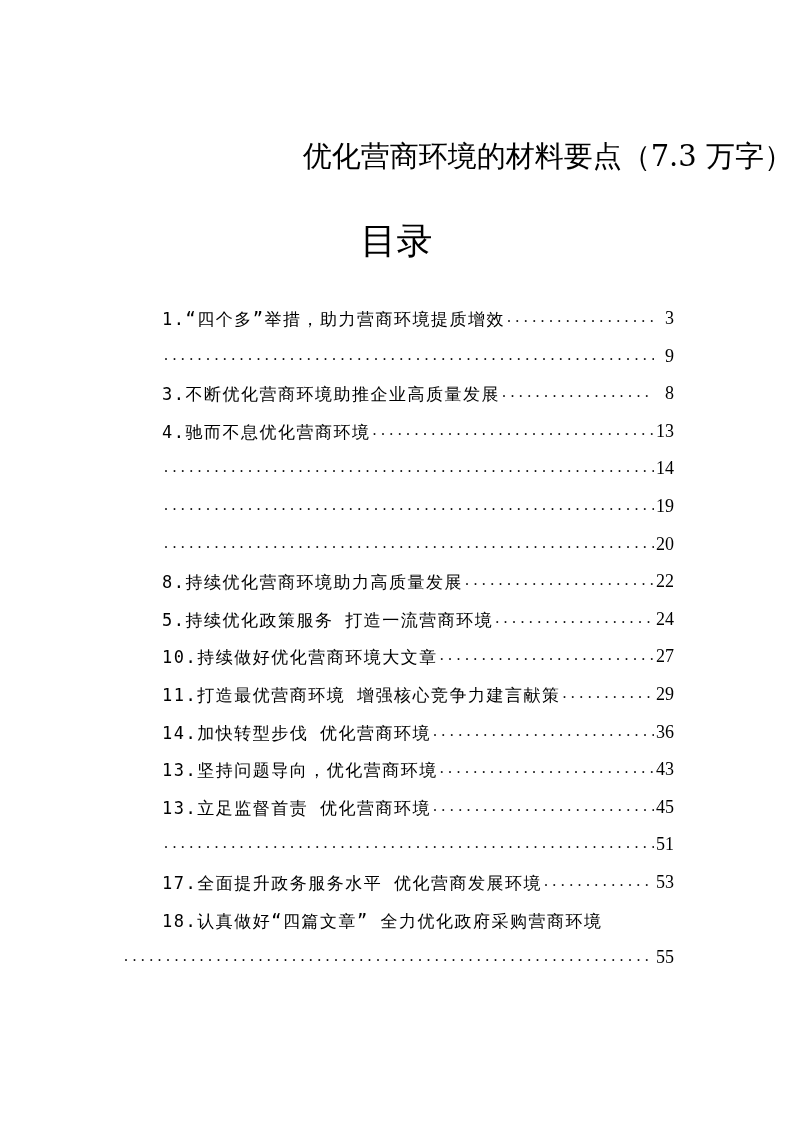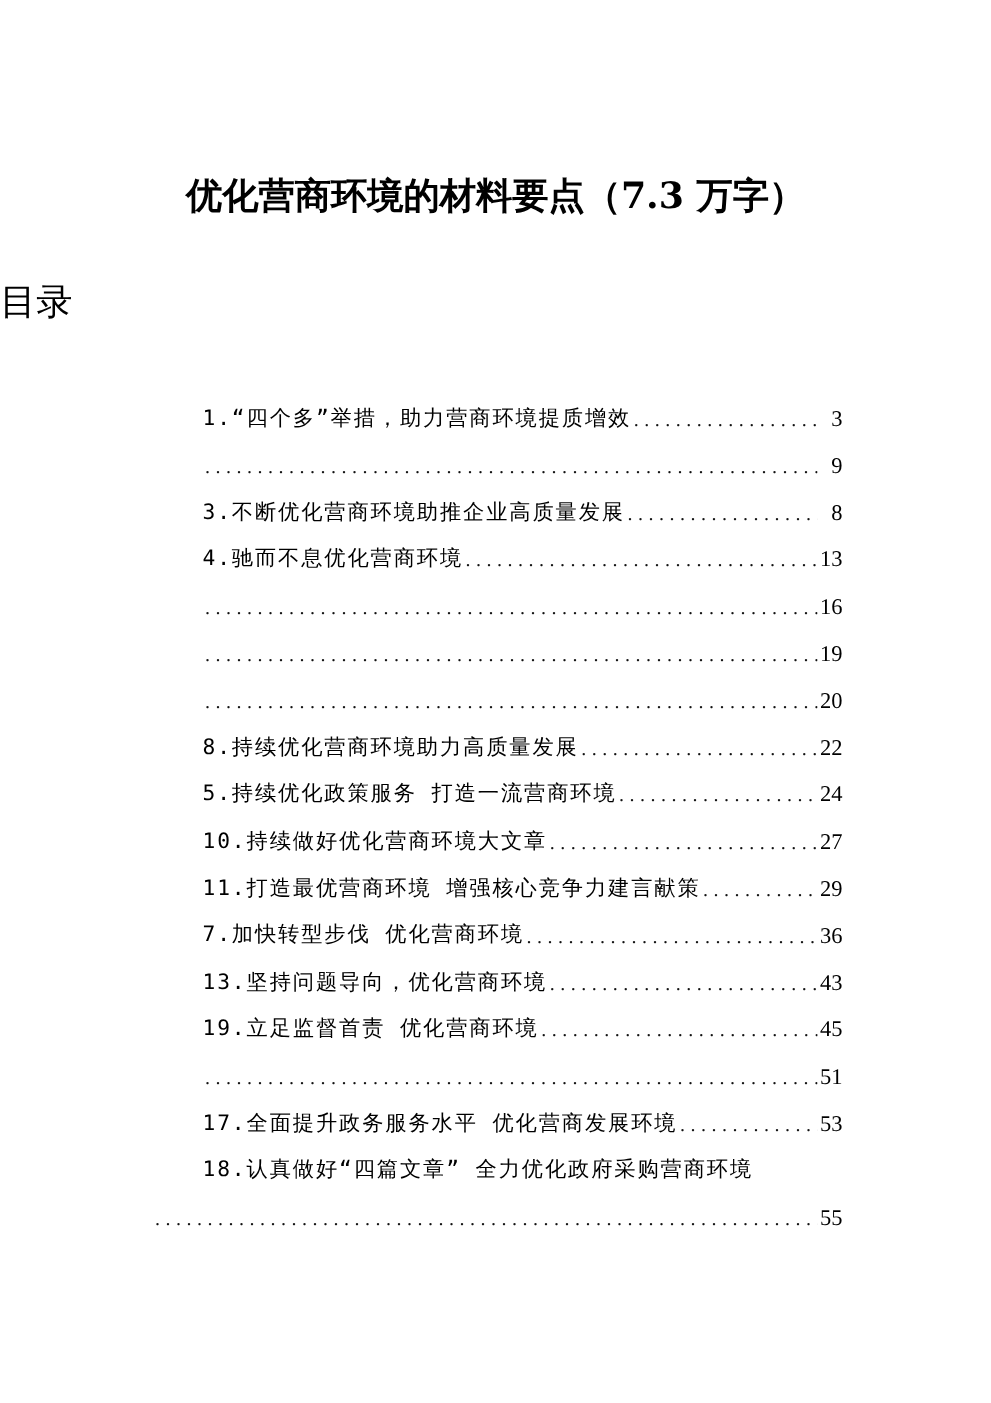--- a/index.html
+++ b/index.html
@@ -1,24 +1,24 @@
 <!DOCTYPE html>
 <html><head>
   <meta charset="utf-8">
   <style>
     html, body { margin: 0; padding: 0; background: #ffffff; }
     body { width: 793px; height: 1122px; position: relative; overflow: hidden;
       font-family: "DejaVu Serif", "Liberation Serif", serif; color: #000; }
-    .title { position: absolute; left: 0; width: 793px; top: 136px; text-align: center;
+    .title { position: absolute; left: 0; width: 793px; top: 136px; text-align: right;
       font-family: "DejaVu Serif", "Liberation Serif", serif; font-size: 29px; line-height: 40px;
-      letter-spacing: 0px; padding-right: 0; font-weight: bold; }
-    .toc-heading { position: absolute; left: 0; width: 793px; top: 221px; text-align: left;
-      font-size: 29px; line-height: 40px; }
+      letter-spacing: 0px; padding-right: 0; }
+    .toc-heading { position: absolute; left: 0; width: 793px; top: 221px; text-align: center;
+      font-size: 36px; line-height: 40px; }
     .toc { position: absolute; left: 162px; top: 308px; width: 512px; }
-    .toc-row { position: relative; height: 37.6px; display: flex; align-items: flex-end;
+    .toc-row { position: relative; height: 37.6px; display: flex; align-items: flex-start;
       font-family: "DejaVu Sans Mono", "Liberation Mono", monospace; font-size: 17px; white-space: nowrap;
       letter-spacing: 1.5px; }
     .toc-row .label { flex: 0 0 auto; }
     .toc-row .dots { flex: 1 1 auto; overflow: hidden; letter-spacing: 4.4px; color: #111;
       font-family: "Liberation Serif", serif; font-size: 16px; padding-left: 2px; }
     .toc-row .dots::before { content: "..............................................................................................................."; }
     .toc-row .page { flex: 0 0 auto; font-family: "Liberation Serif", serif; font-size: 18px; letter-spacing: 0;
       text-align: right; min-width: 18px; padding-left: 2px; }
     .toc-row.wrap { height: 37.6px; }
     .toc-row.cont { margin-left: -40px; width: calc(100% + 40px); }
@@ -44,21 +44,21 @@
     <span class="dots"></span>
     <span class="page">8</span>
   </div>
   <div class="toc-row">
     <span class="label">4.驰而不息优化营商环境</span>
     <span class="dots"></span>
     <span class="page">13</span>
   </div>
   <div class="toc-row">
     <span class="dots"></span>
-    <span class="page">16</span>
+    <span class="page">14</span>
   </div>
   <div class="toc-row">
     <span class="dots"></span>
     <span class="page">19</span>
   </div>
   <div class="toc-row">
     <span class="dots"></span>
     <span class="page">20</span>
   </div>
   <div class="toc-row">
@@ -75,31 +75,31 @@
     <span class="label">10.持续做好优化营商环境大文章</span>
     <span class="dots"></span>
     <span class="page">27</span>
   </div>
   <div class="toc-row">
     <span class="label">11.打造最优营商环境 增强核心竞争力建言献策</span>
     <span class="dots"></span>
     <span class="page">29</span>
   </div>
   <div class="toc-row">
-    <span class="label">7.加快转型步伐 优化营商环境</span>
+    <span class="label">14.加快转型步伐 优化营商环境</span>
     <span class="dots"></span>
     <span class="page">36</span>
   </div>
   <div class="toc-row">
     <span class="label">13.坚持问题导向，优化营商环境</span>
     <span class="dots"></span>
     <span class="page">43</span>
   </div>
   <div class="toc-row">
-    <span class="label">19.立足监督首责 优化营商环境</span>
+    <span class="label">13.立足监督首责 优化营商环境</span>
     <span class="dots"></span>
     <span class="page">45</span>
   </div>
   <div class="toc-row">
     <span class="dots"></span>
     <span class="page">51</span>
   </div>
   <div class="toc-row">
     <span class="label">17.全面提升政务服务水平 优化营商发展环境</span>
     <span class="dots"></span>

